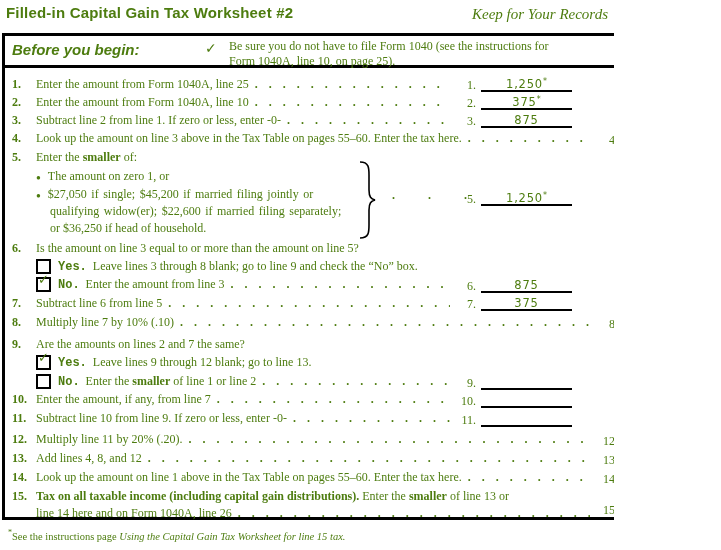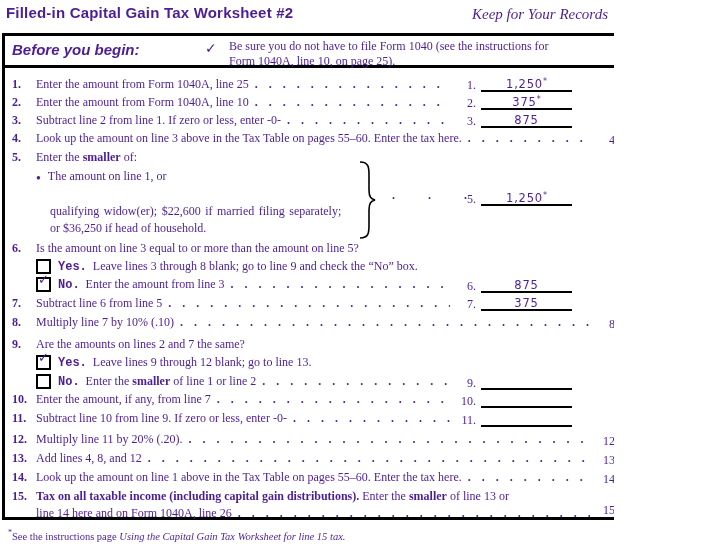--- a/index.html
+++ b/index.html
@@ -1,16 +1,16 @@
 <!DOCTYPE html>
 <html><head>
 <meta charset="utf-8">
 <style>
   html,body{margin:0;padding:0;background:#fff;}
-  #page{position:relative;width:614px;height:550px;background:#ffffff;color:#4c1d95;
+  #page{position:relative;width:614px;height:550px;background:#ffffff;color:#4d7c0f;
         font-family:"Liberation Serif",serif;overflow:hidden;}
   .abs{position:absolute;}
   #title{left:6px;top:4px;font:bold 15px "Liberation Sans",sans-serif;letter-spacing:.2px;}
   #keep{right:6px;top:6px;font:italic 15px "Liberation Serif",serif;}
   #main-box{left:2px;top:33px;width:709px;height:481px;border:3px solid #000;}
   #divider{left:2px;top:65px;width:715px;height:3px;background:#000;}
   #byb-label{left:12px;top:41px;font:italic bold 15px "Liberation Sans",sans-serif;}
   #byb-check{left:205px;top:40px;font:14px "DejaVu Sans",sans-serif;}
   .byb-line{left:229px;font:12px "Liberation Serif",serif;white-space:nowrap;}
   #pencil{left:678px;top:37px;}
@@ -104,21 +104,24 @@
   <div class="ans" style="top:131px;left:592px;width:122px">
     <span class="alabel">4.</span>
     <span class="aline"><span class="value">89</span><span class="star">*</span></span>
   </div>
 
   <div class="row" style="top:149px;left:12px;width:420px">
     <span class="num">5.</span>
     <span class="rtext"><span>Enter the </span><b>smaller</b><span> of:</span></span>
   </div>
   <div class="bullet-row bl" style="top:168px;left:36px">
-    <span>The amount on line 1, or</span>
+    <span>The amount on zero 1, or</span>
+  </div>
+  <div class="bullet-row bl just" style="top:186px;left:36px">
+    <span>$27,050 if single; $45,200 if married filing jointly or</span>
   </div>
   <div class="bullet-row just" style="top:203px;left:50px">
     <span>qualifying widow(er); $22,600 if married filing separately;</span>
   </div>
   <div class="bullet-row" style="top:220px;left:50px">
     <span>or $36,250 if head of household.</span>
   </div>
   <div class="abs" style="left:358px;top:160px">
     <svg width="18" height="80" viewBox="0 0 18 80">
       <path d="M2 2 C11 2 11 8 11 15 L11 30 C11 37 13 39 17 40 C13 41 11 43 11 50 L11 65 C11 72 11 78 2 78" fill="none" stroke="#000" stroke-width="1.6"></path>

